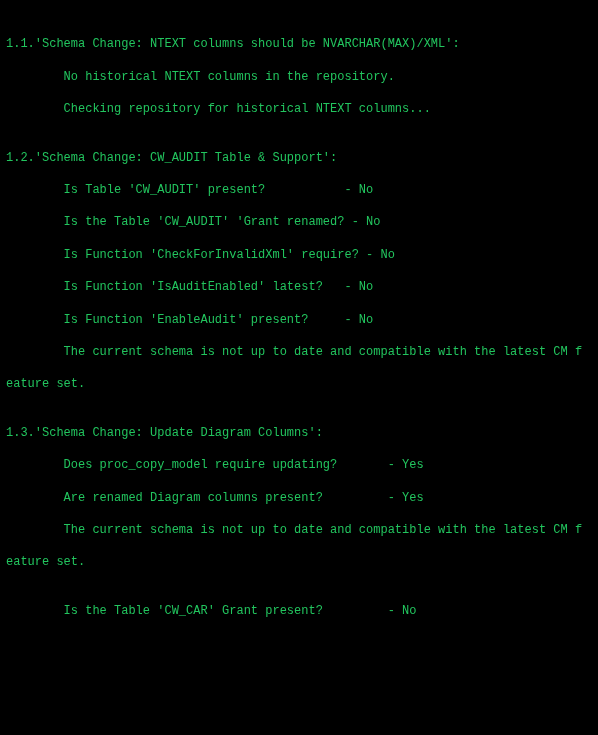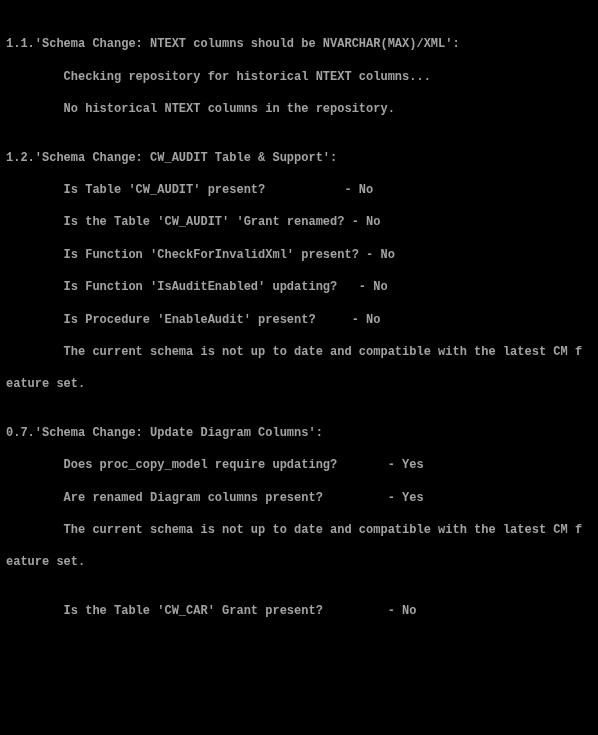--- a/index.html
+++ b/index.html
@@ -20,42 +20,41 @@
       width: 598px;
       min-height: 735px;
       background-color: #000000;
       padding: 4px 6px;
       white-space: pre-wrap;
       word-wrap: break-word;
       line-height: 1.35;
     }
     .line {
       display: block;
-      color: #a3a3a3;
-      font-weight: bold;
+      color: #22c55e;
     }
   </style>
 </head>
 <body>
 
 <div class="terminal">
   <div id="terminal-content"><span class="line">1.1.'Schema Change: NTEXT columns should be NVARCHAR(MAX)/XML':</span>
+<span class="line">        No historical NTEXT columns in the repository.</span>
 <span class="line">        Checking repository for historical NTEXT columns...</span>
-<span class="line">        No historical NTEXT columns in the repository.</span>
 <span class="line"></span>
 <span class="line">1.2.'Schema Change: CW_AUDIT Table &amp; Support':</span>
 <span class="line">        Is Table 'CW_AUDIT' present?           - No</span>
 <span class="line">        Is the Table 'CW_AUDIT' 'Grant renamed? - No</span>
-<span class="line">        Is Function 'CheckForInvalidXml' present? - No</span>
-<span class="line">        Is Function 'IsAuditEnabled' updating?   - No</span>
-<span class="line">        Is Procedure 'EnableAudit' present?     - No</span>
+<span class="line">        Is Function 'CheckForInvalidXml' require? - No</span>
+<span class="line">        Is Function 'IsAuditEnabled' latest?   - No</span>
+<span class="line">        Is Function 'EnableAudit' present?     - No</span>
 <span class="line">        The current schema is not up to date and compatible with the latest CM f</span>
 <span class="line">eature set.</span>
 <span class="line"></span>
-<span class="line">0.7.'Schema Change: Update Diagram Columns':</span>
+<span class="line">1.3.'Schema Change: Update Diagram Columns':</span>
 <span class="line">        Does proc_copy_model require updating?       - Yes</span>
 <span class="line">        Are renamed Diagram columns present?         - Yes</span>
 <span class="line">        The current schema is not up to date and compatible with the latest CM f</span>
 <span class="line">eature set.</span>
 <span class="line"></span>
 <span class="line">        Is the Table 'CW_CAR' Grant present?         - No</span>
 
 
 
 

